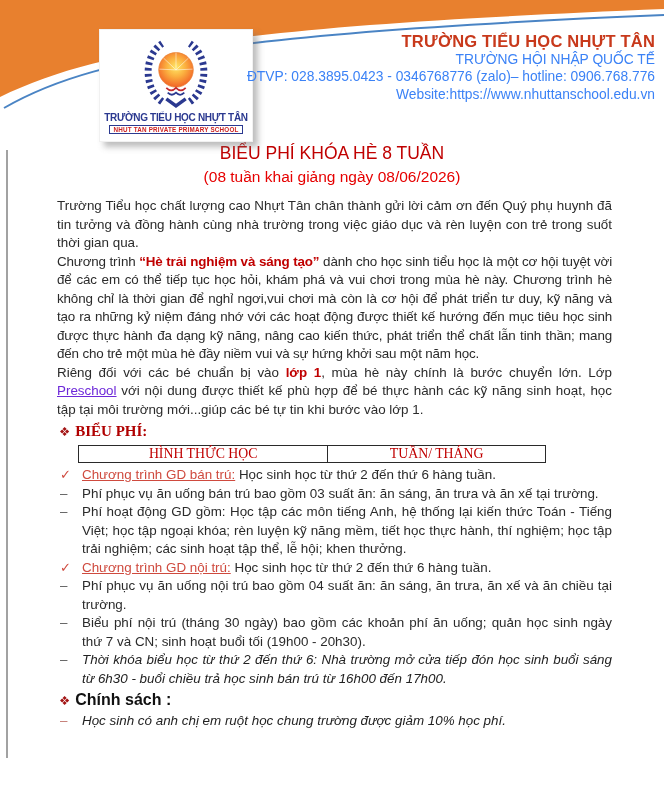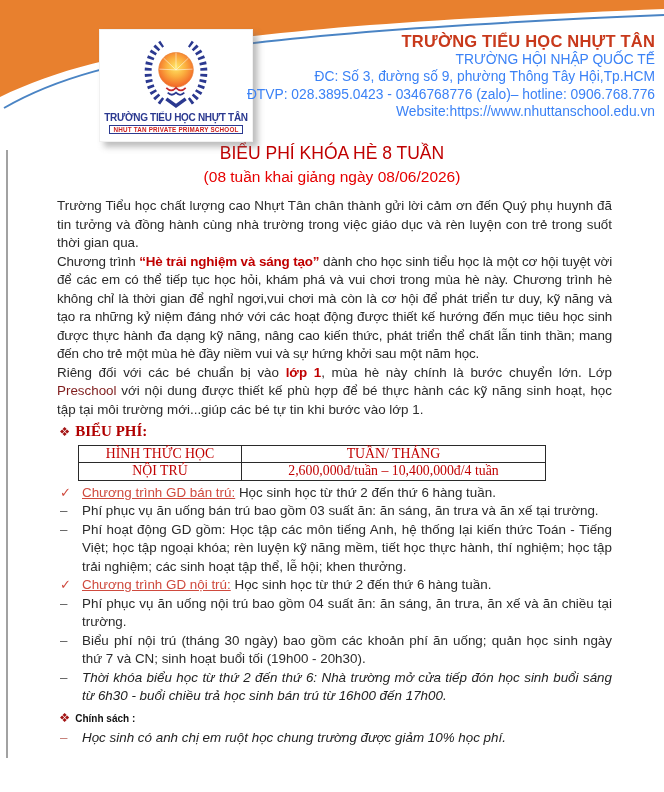--- a/index.html
+++ b/index.html
@@ -30,28 +30,28 @@
   main{padding-top:143px;}
   .title{text-align:center;color:#C00000;font-weight:normal;font-size:17.5px;}
   .subtitle{text-align:center;color:#E60000;font-size:15.5px;margin-top:4px;}
 
   
   .body{margin:11px 52px 0 57px;font-size:13.4px;line-height:18.5px;color:#2B2B2B;
         text-align:justify;}
   .body p{margin:0;}
   .tight{letter-spacing:-0.15px;}
   .red-b{color:#C00000;font-weight:bold;}
-  .red{color:#7f1d1d;}
+  .red{color:#6d28d9;text-decoration:underline;}
 
   .sec{margin:3px 0 1px 2px;}
   .diamond{color:#A31515;font-size:12.5px;margin-right:5px;}
   .h-serif{font-family:"Liberation Serif",serif;font-weight:bold;font-size:15px;}
   .maroon{color:#B00000;}
   .blacktxt{color:#111;}
-  .h-sans{font-weight:bold;font-size:10px;color:#111;}
+  .h-sans{font-weight:bold;font-size:16px;color:#111;}
 
   
   table.fee{border-collapse:collapse;width:468px;margin:3px 0 3px 21px;
             font-family:"Liberation Serif",serif;font-size:13.8px;color:#C00000;}
   .fee th,.fee td{border:1px solid #2a2a2a;text-align:center;padding:0 4px;height:16.5px;
                   font-weight:normal;line-height:1.15;}
 
   
   .note{display:flex;margin:0;}
   .mk{flex:0 0 22px;padding-left:3px;}
@@ -98,21 +98,20 @@
         <path d="M48,79 q6,6 12,0 q6,6 12,0" fill="none" stroke="#2B3990" stroke-width="2.5"></path>
         <path d="M46,88 L60,98 L74,88" fill="none" stroke="#2B3990" stroke-width="5"></path>
       </svg>
       <div class="logo-l1">TRƯỜNG TIỂU HỌC NHỰT TÂN</div>
       <div class="logo-l2">NHUT TAN PRIVATE PRIMARY SCHOOL</div>
     </div>
 
     <div class="contact">
       <div class="school-name">TRƯỜNG TIỂU HỌC NHỰT TÂN</div>
       <div class="c-line">TRƯỜNG HỘI NHẬP QUỐC TẾ</div>
-      <div class="c-line">ĐC: Số 3, đường số 9, phường Thông Tây Hội,Tp.HCM</div>
       <div class="c-line">ĐTVP: 028.3895.0423 - 0346768776 (zalo)– hotline: 0906.768.776</div>
       <div class="c-line">Website:https://www.nhuttanschool.edu.vn</div>
     </div>
   </header>
 
   <main>
     <div class="title">BIỂU PHÍ KHÓA HÈ 8 TUẦN</div>
     <div class="subtitle">(08 tuần khai giảng ngày 08/06/2026)</div>
 
     <div class="body">
@@ -122,24 +121,20 @@
 
       <p><span>Riêng đối với các bé chuẩn bị vào </span><span class="red-b">lớp 1</span><span>, mùa hè này chính là bước chuyển lớn. Lớp </span><span class="red">Preschool</span><span> với nội dung được thiết kế phù hợp để bé thực hành các kỹ năng sinh hoạt, học tập tại môi trường mới...giúp các bé tự tin khi bước vào lớp 1.</span></p>
 
       <div class="sec"><span class="diamond">❖</span><span class="h-serif maroon">BIỂU PHÍ:</span></div>
 
       <table class="fee">
         <tbody>
           <tr>
             <th>HÌNH THỨC HỌC</th>
             <th>TUẦN/ THÁNG</th>
-          </tr>
-          <tr>
-            <td>NỘI TRÚ</td>
-            <td>2,600,000đ/tuần – 10,400,000đ/4 tuần</td>
           </tr>
         </tbody>
       </table>
 
 
       <div class="note">
         <span class="mk check">✓</span>
         <span class="txt"><span class="lbl">Chương trình GD bán trú:</span><span> Học sinh học từ thứ 2 đến thứ 6 hàng tuần.</span></span>
       </div>
       <div class="note">

